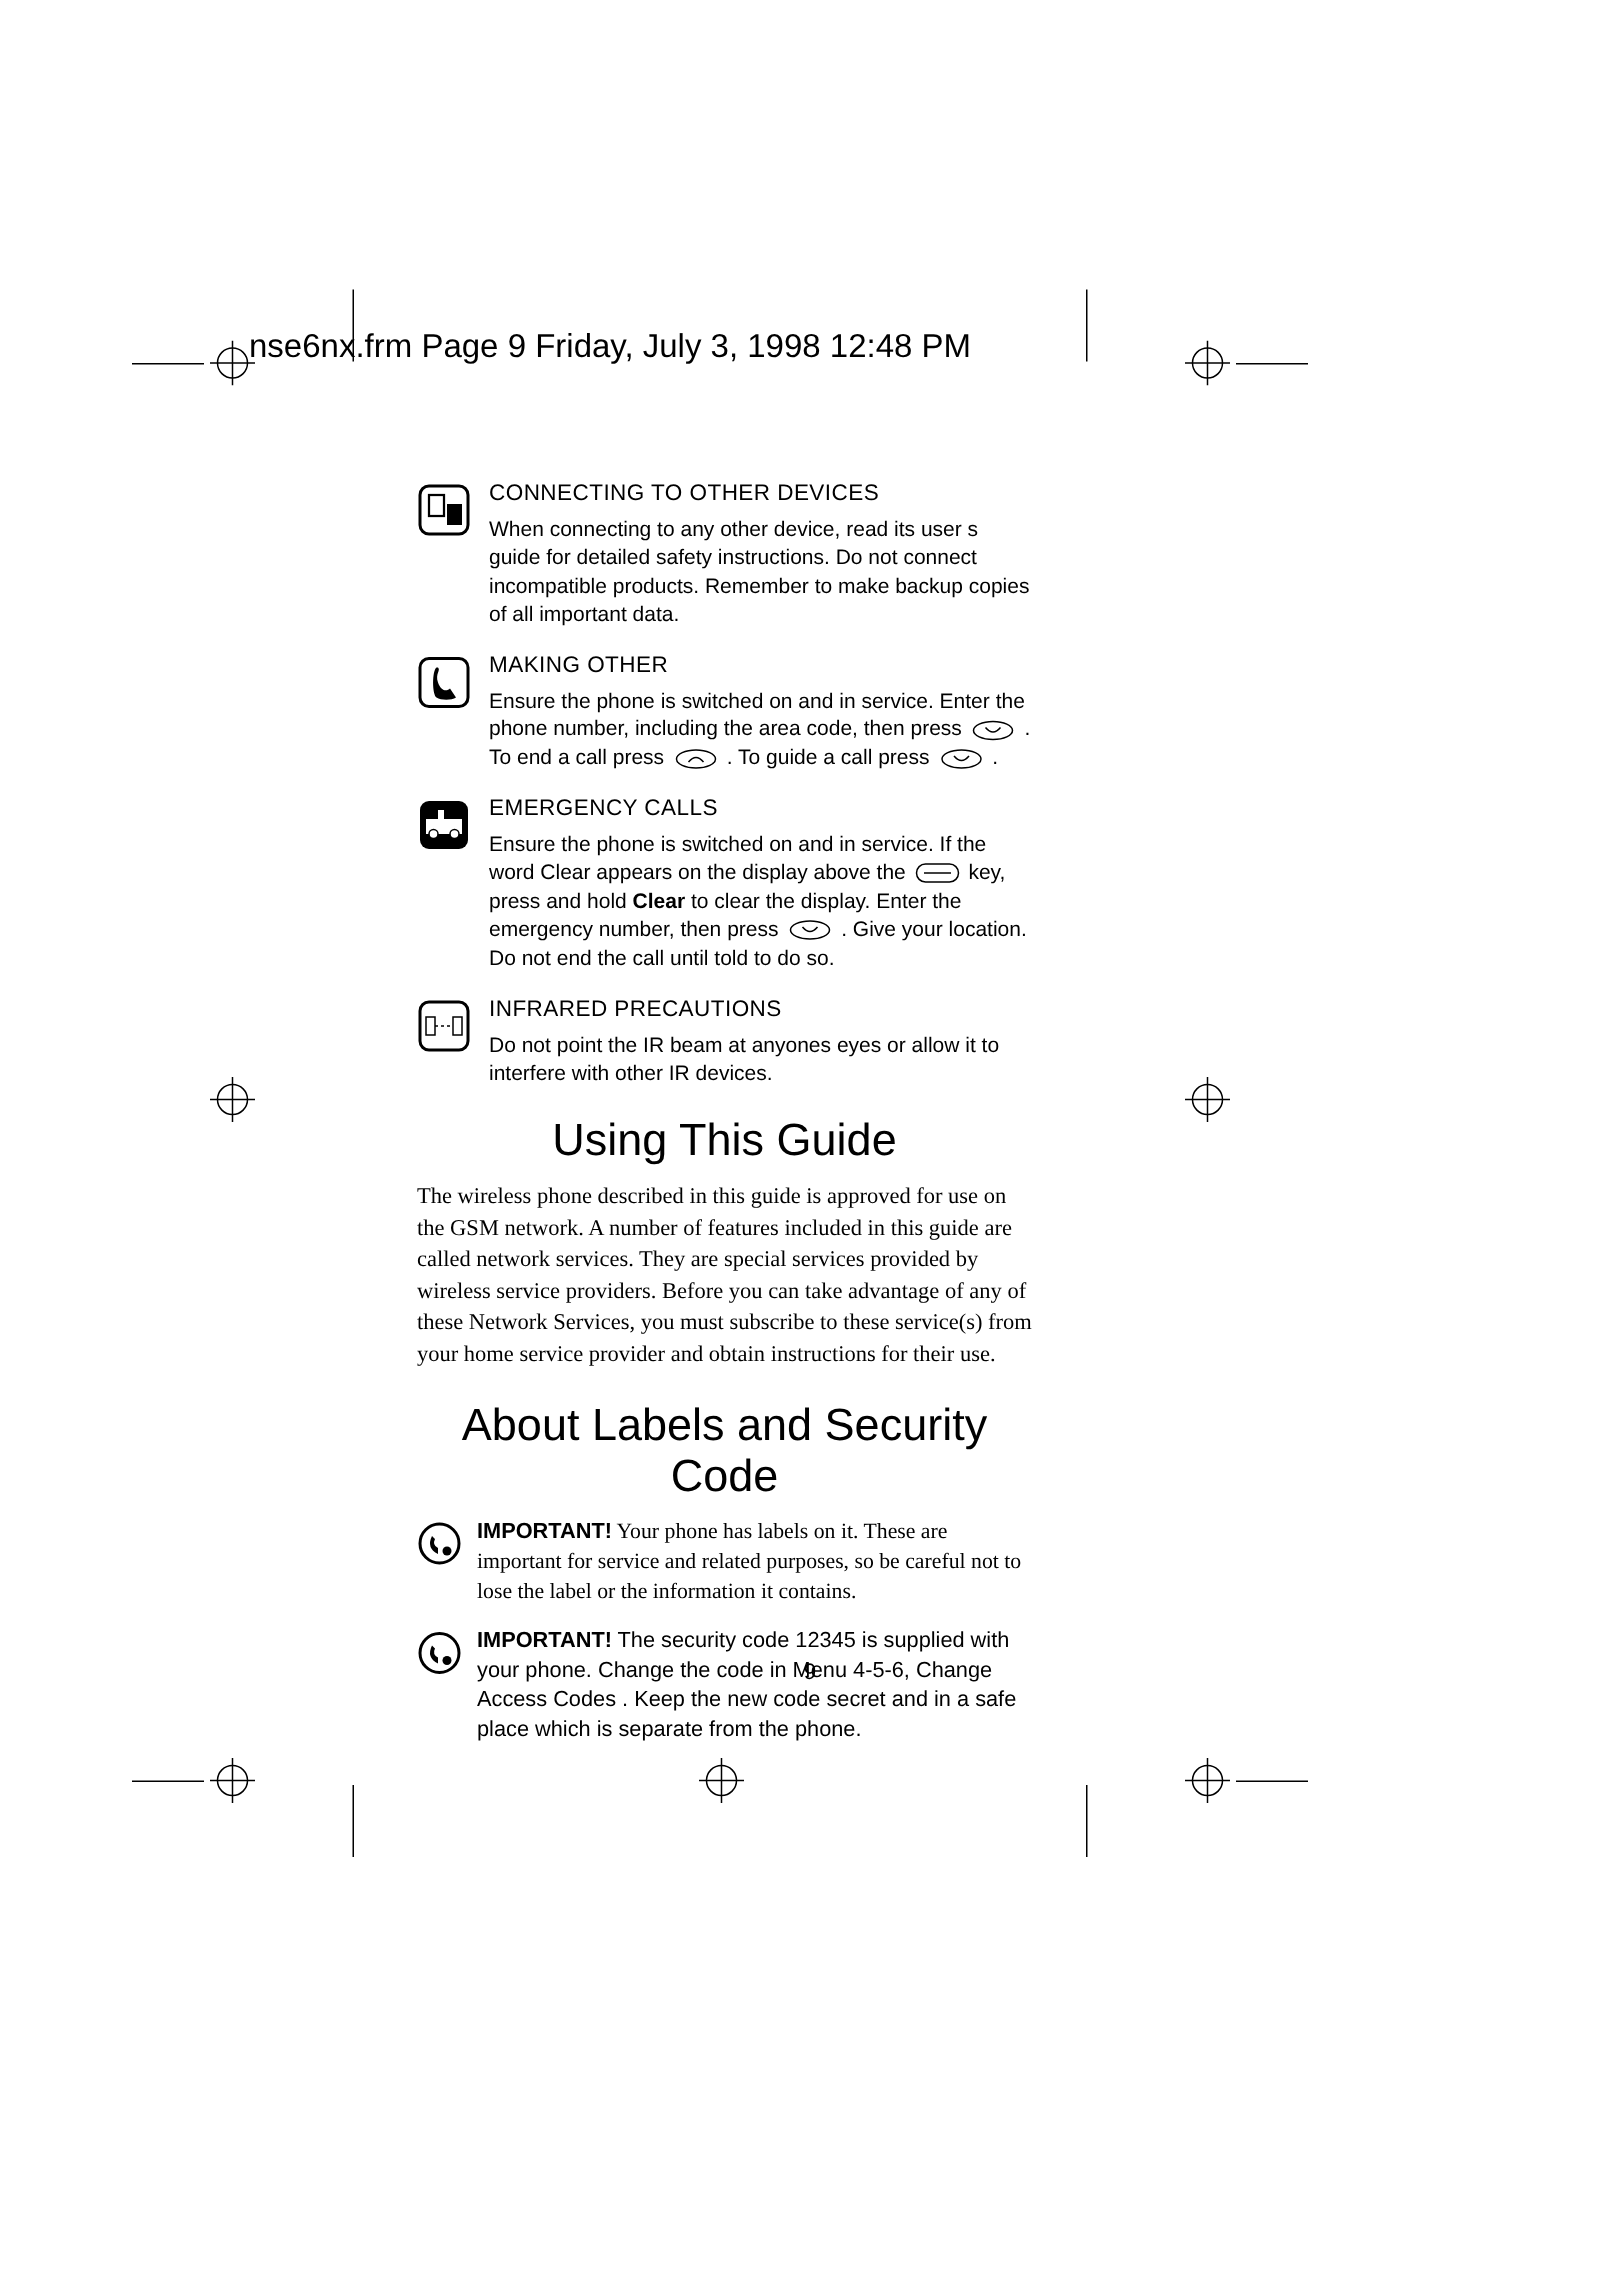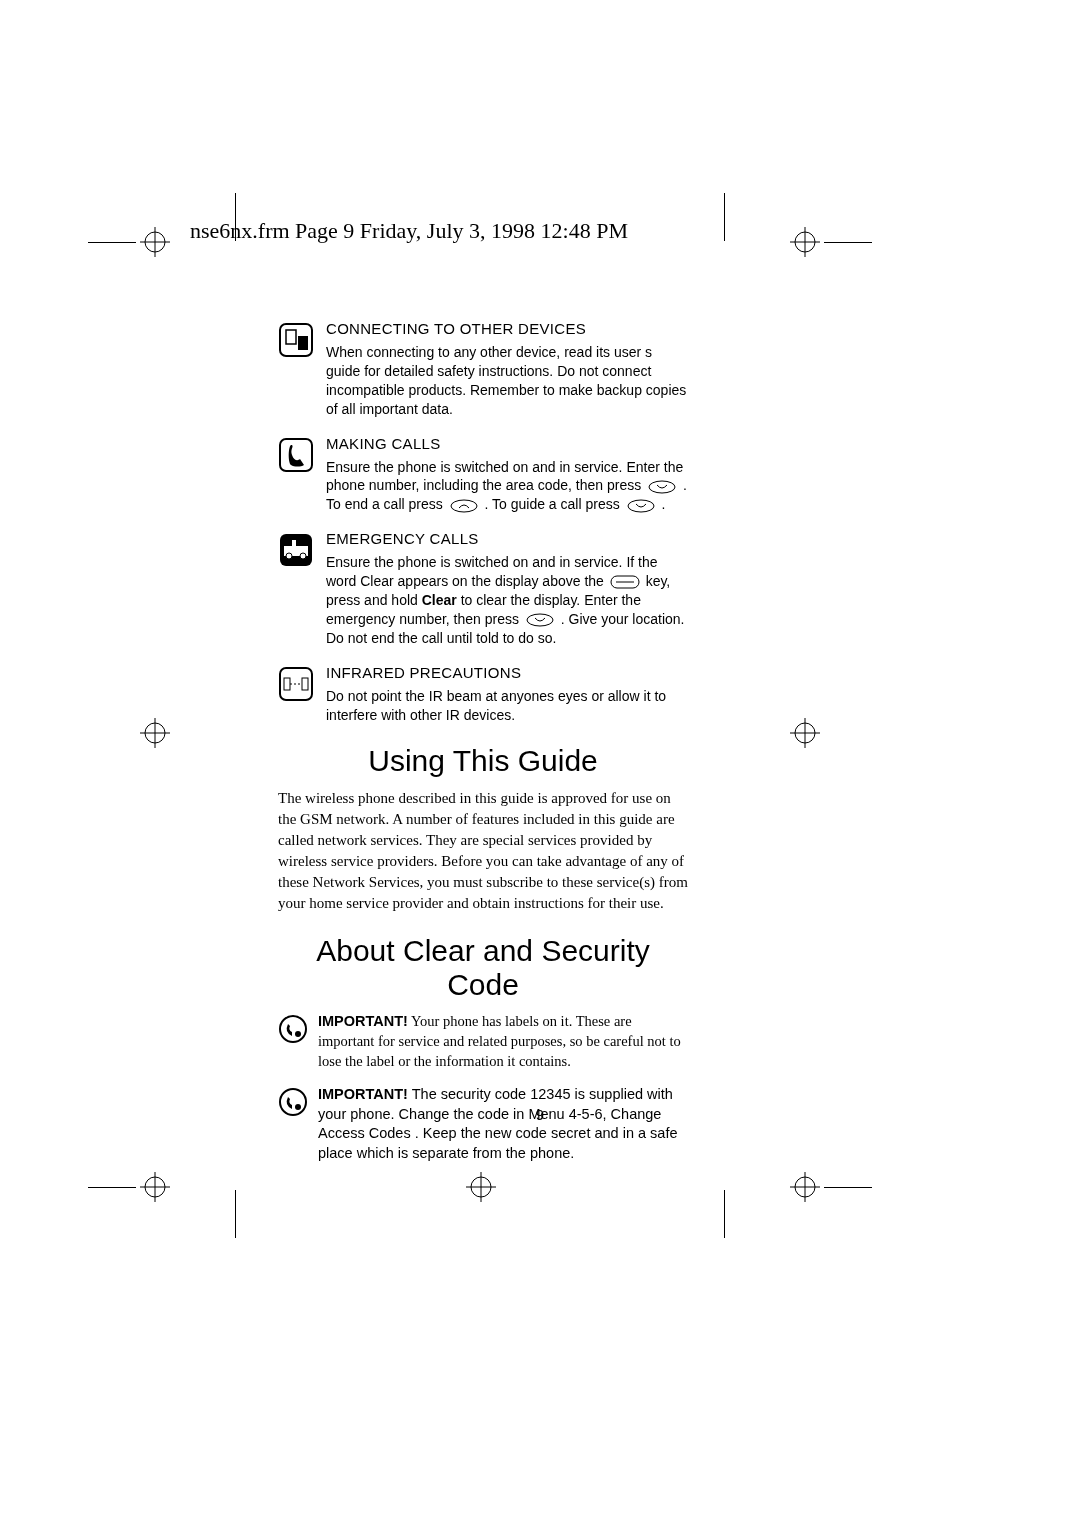--- a/index.html
+++ b/index.html
@@ -8,22 +8,22 @@
     background: #fff;
     font-family: Arial, Helvetica, sans-serif;
     color: #000;
     width: 1080px;
     height: 1528px;
     position: relative;
   }
   .header-line {
     position: absolute;
     top: 218px;
-    left: 190px;
-    font-family: Liberation Serif, serif;
+    left: 166px;
+    font-family: Liberation Sans, sans-serif;
     font-size: 22px;
   }
   .content {
     position: absolute;
     top: 320px;
     left: 278px;
     width: 410px;
   }
   .section {
     display: flex;
@@ -166,21 +166,21 @@
   </div>
 
   <div class="section">
     <div class="icon">
       <svg width="36" height="36" viewBox="0 0 36 36">
           <rect x="2" y="2" width="32" height="32" rx="6" fill="none" stroke="#000" stroke-width="2"></rect>
           <path d="M13 8 C10 10 10 26 13 28 C16 30 23 30 26 28 L22 22 C20 24 16 24 14 18 C12 12 16 10 14 8 Z" fill="#000"></path>
         </svg>
     </div>
     <div class="sec-body">
-      <div class="sec-title">MAKING CALLS</div>
+      <div class="sec-title">MAKING OTHER</div>
       <div class="sec-text">
         <span>Ensure the phone is switched on and in service. Enter the phone number, including the area code, then press </span>
         <svg class="inline-key" width="30" height="16">
             <ellipse cx="15" cy="8" rx="13" ry="6" fill="none" stroke="#000"></ellipse>
             <path d="M10 6 Q15 12 20 6" stroke="#000" fill="none"></path>
           </svg>
         <span> . To end a call press </span>
         <svg class="inline-key" width="30" height="16">
             <ellipse cx="15" cy="8" rx="13" ry="6" fill="none" stroke="#000"></ellipse>
             <path d="M10 10 Q15 4 20 10" stroke="#000" fill="none"></path>
@@ -236,21 +236,21 @@
     </div>
     <div class="sec-body">
       <div class="sec-title">INFRARED PRECAUTIONS</div>
       <div class="sec-text">Do not point the IR beam at anyones eyes or allow it to interfere with other IR devices.</div>
     </div>
   </div>
 
   <div class="big-heading">Using This Guide</div>
   <div class="body-text">The wireless phone described in this guide is approved for use on the GSM network. A number of features included in this guide are called network services. They are special services provided by wireless service providers. Before you can take advantage of any of these Network Services, you must subscribe to these service(s) from your home service provider and obtain instructions for their use.</div>
 
-  <div class="big-heading">About Clear and Security Code</div>
+  <div class="big-heading">About Labels and Security Code</div>
 
   <div class="imp-block">
     <div class="imp-icon">
       <svg width="30" height="30" viewBox="0 0 30 30">
           <circle cx="15" cy="15" r="13" fill="none" stroke="#000" stroke-width="2"></circle>
           <path d="M10 10 Q6 18 14 22 L14 18 Q10 16 12 12 Z" fill="#000"></path>
           <circle cx="20" cy="20" r="3" fill="#000"></circle>
         </svg>
     </div>
     <div class="imp-text">

